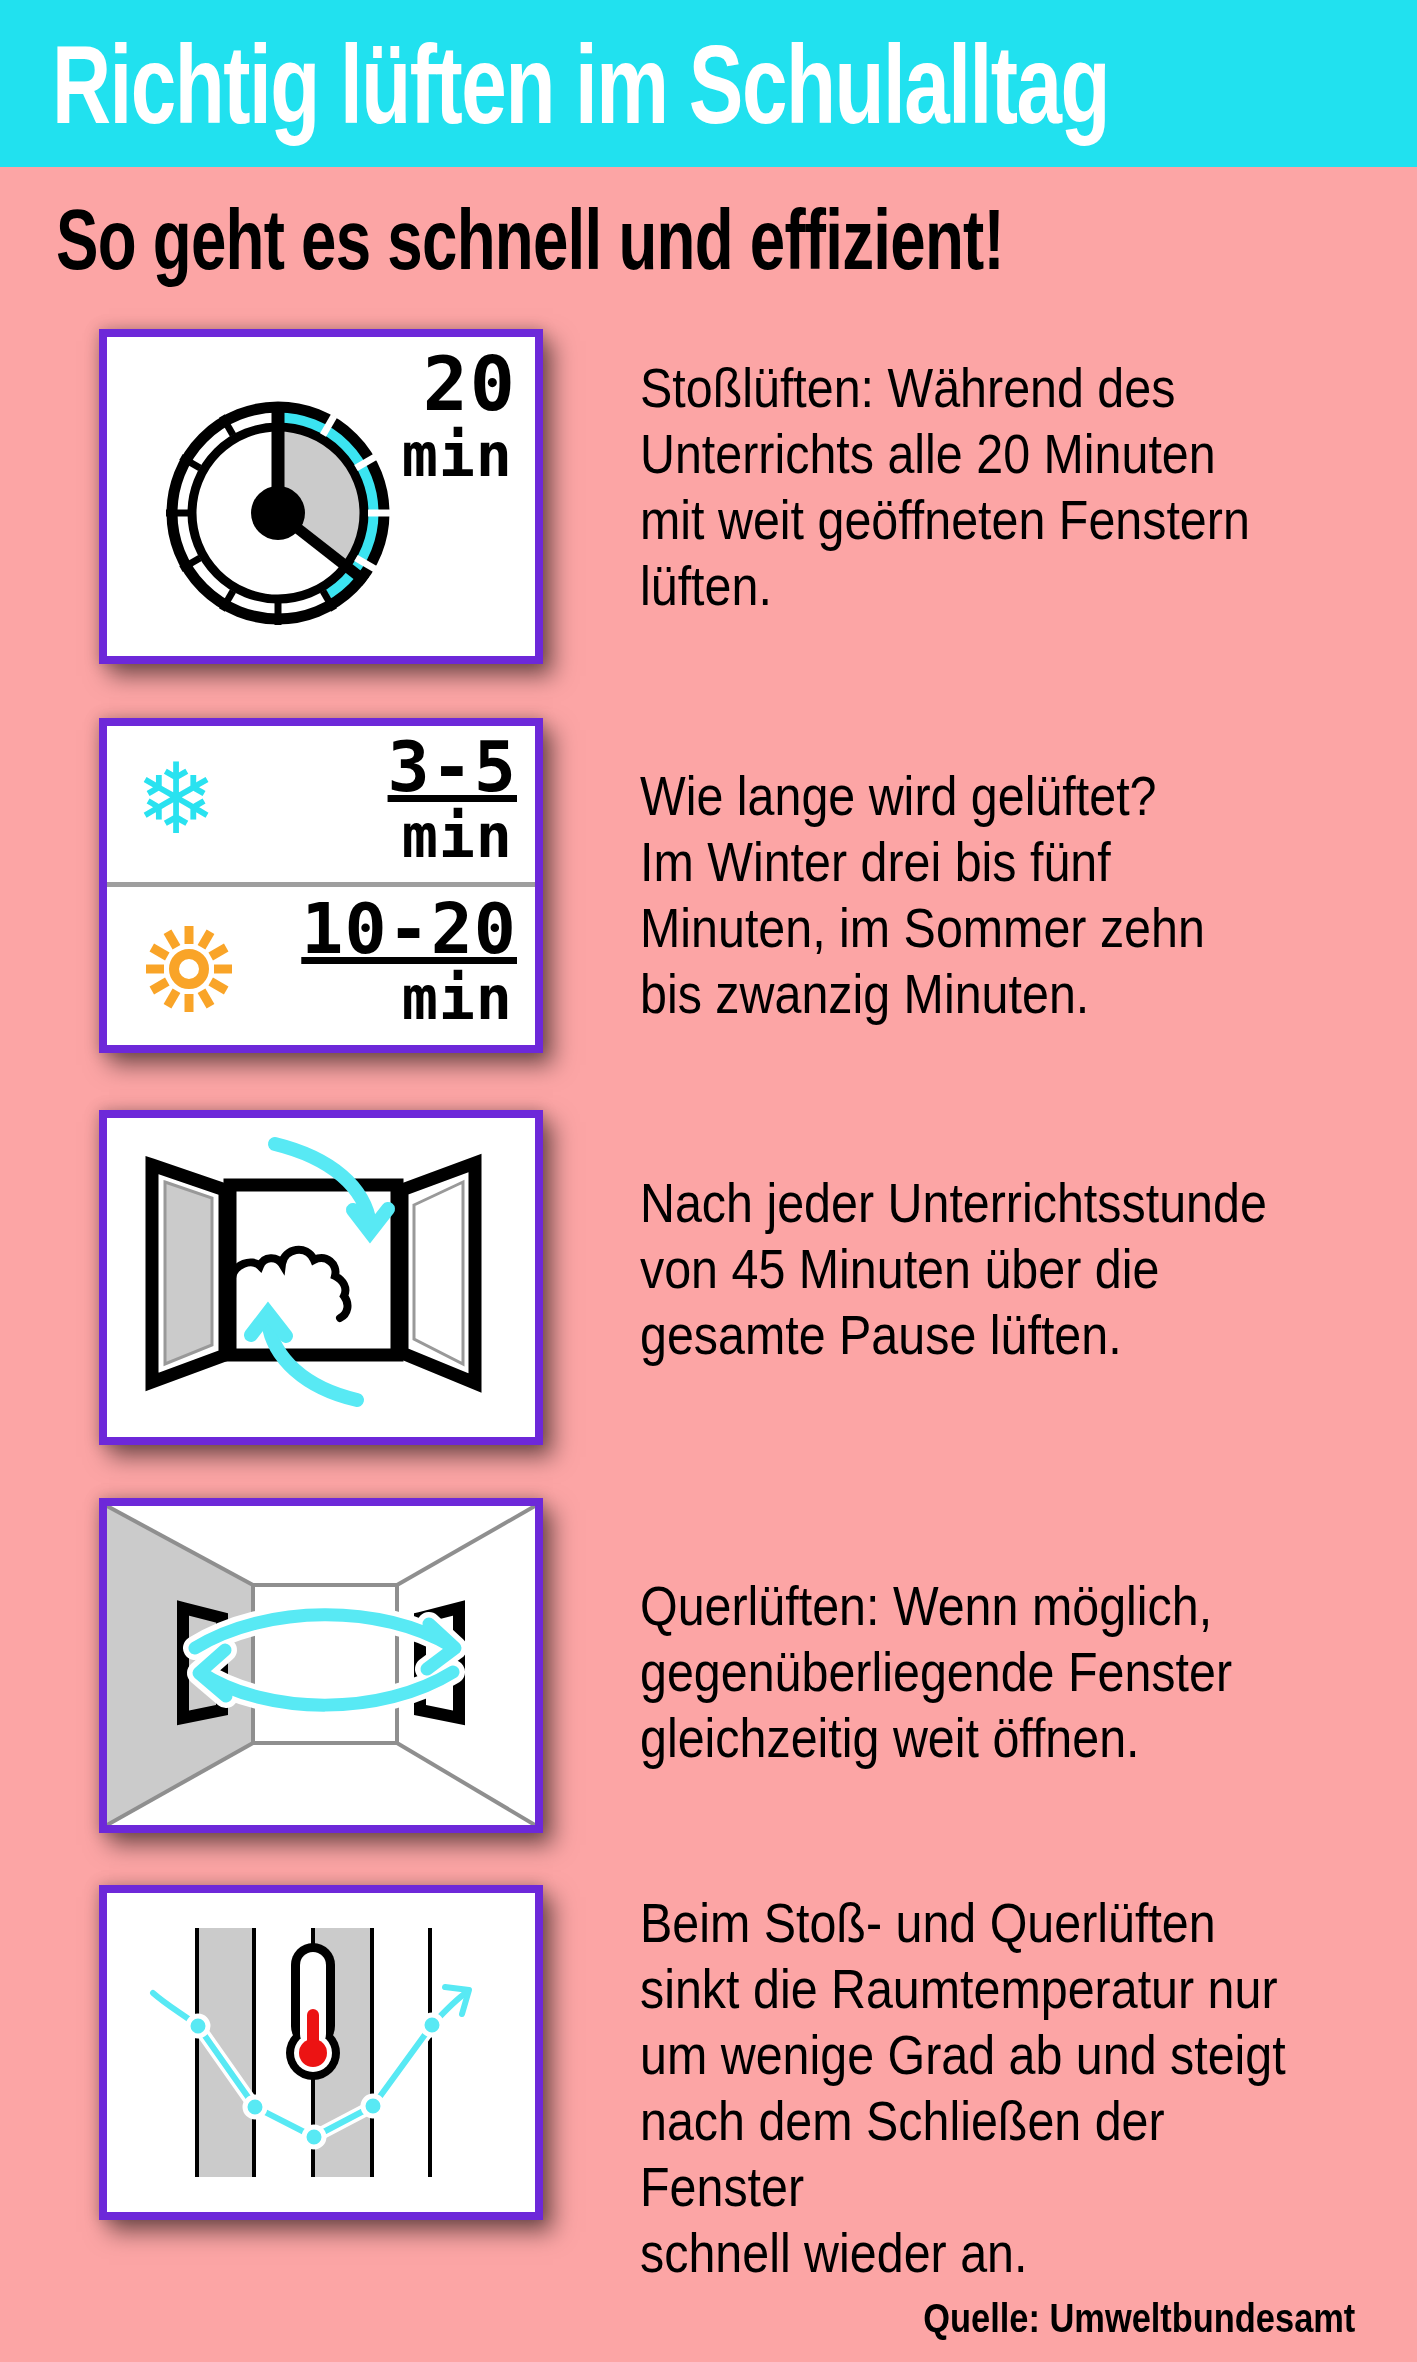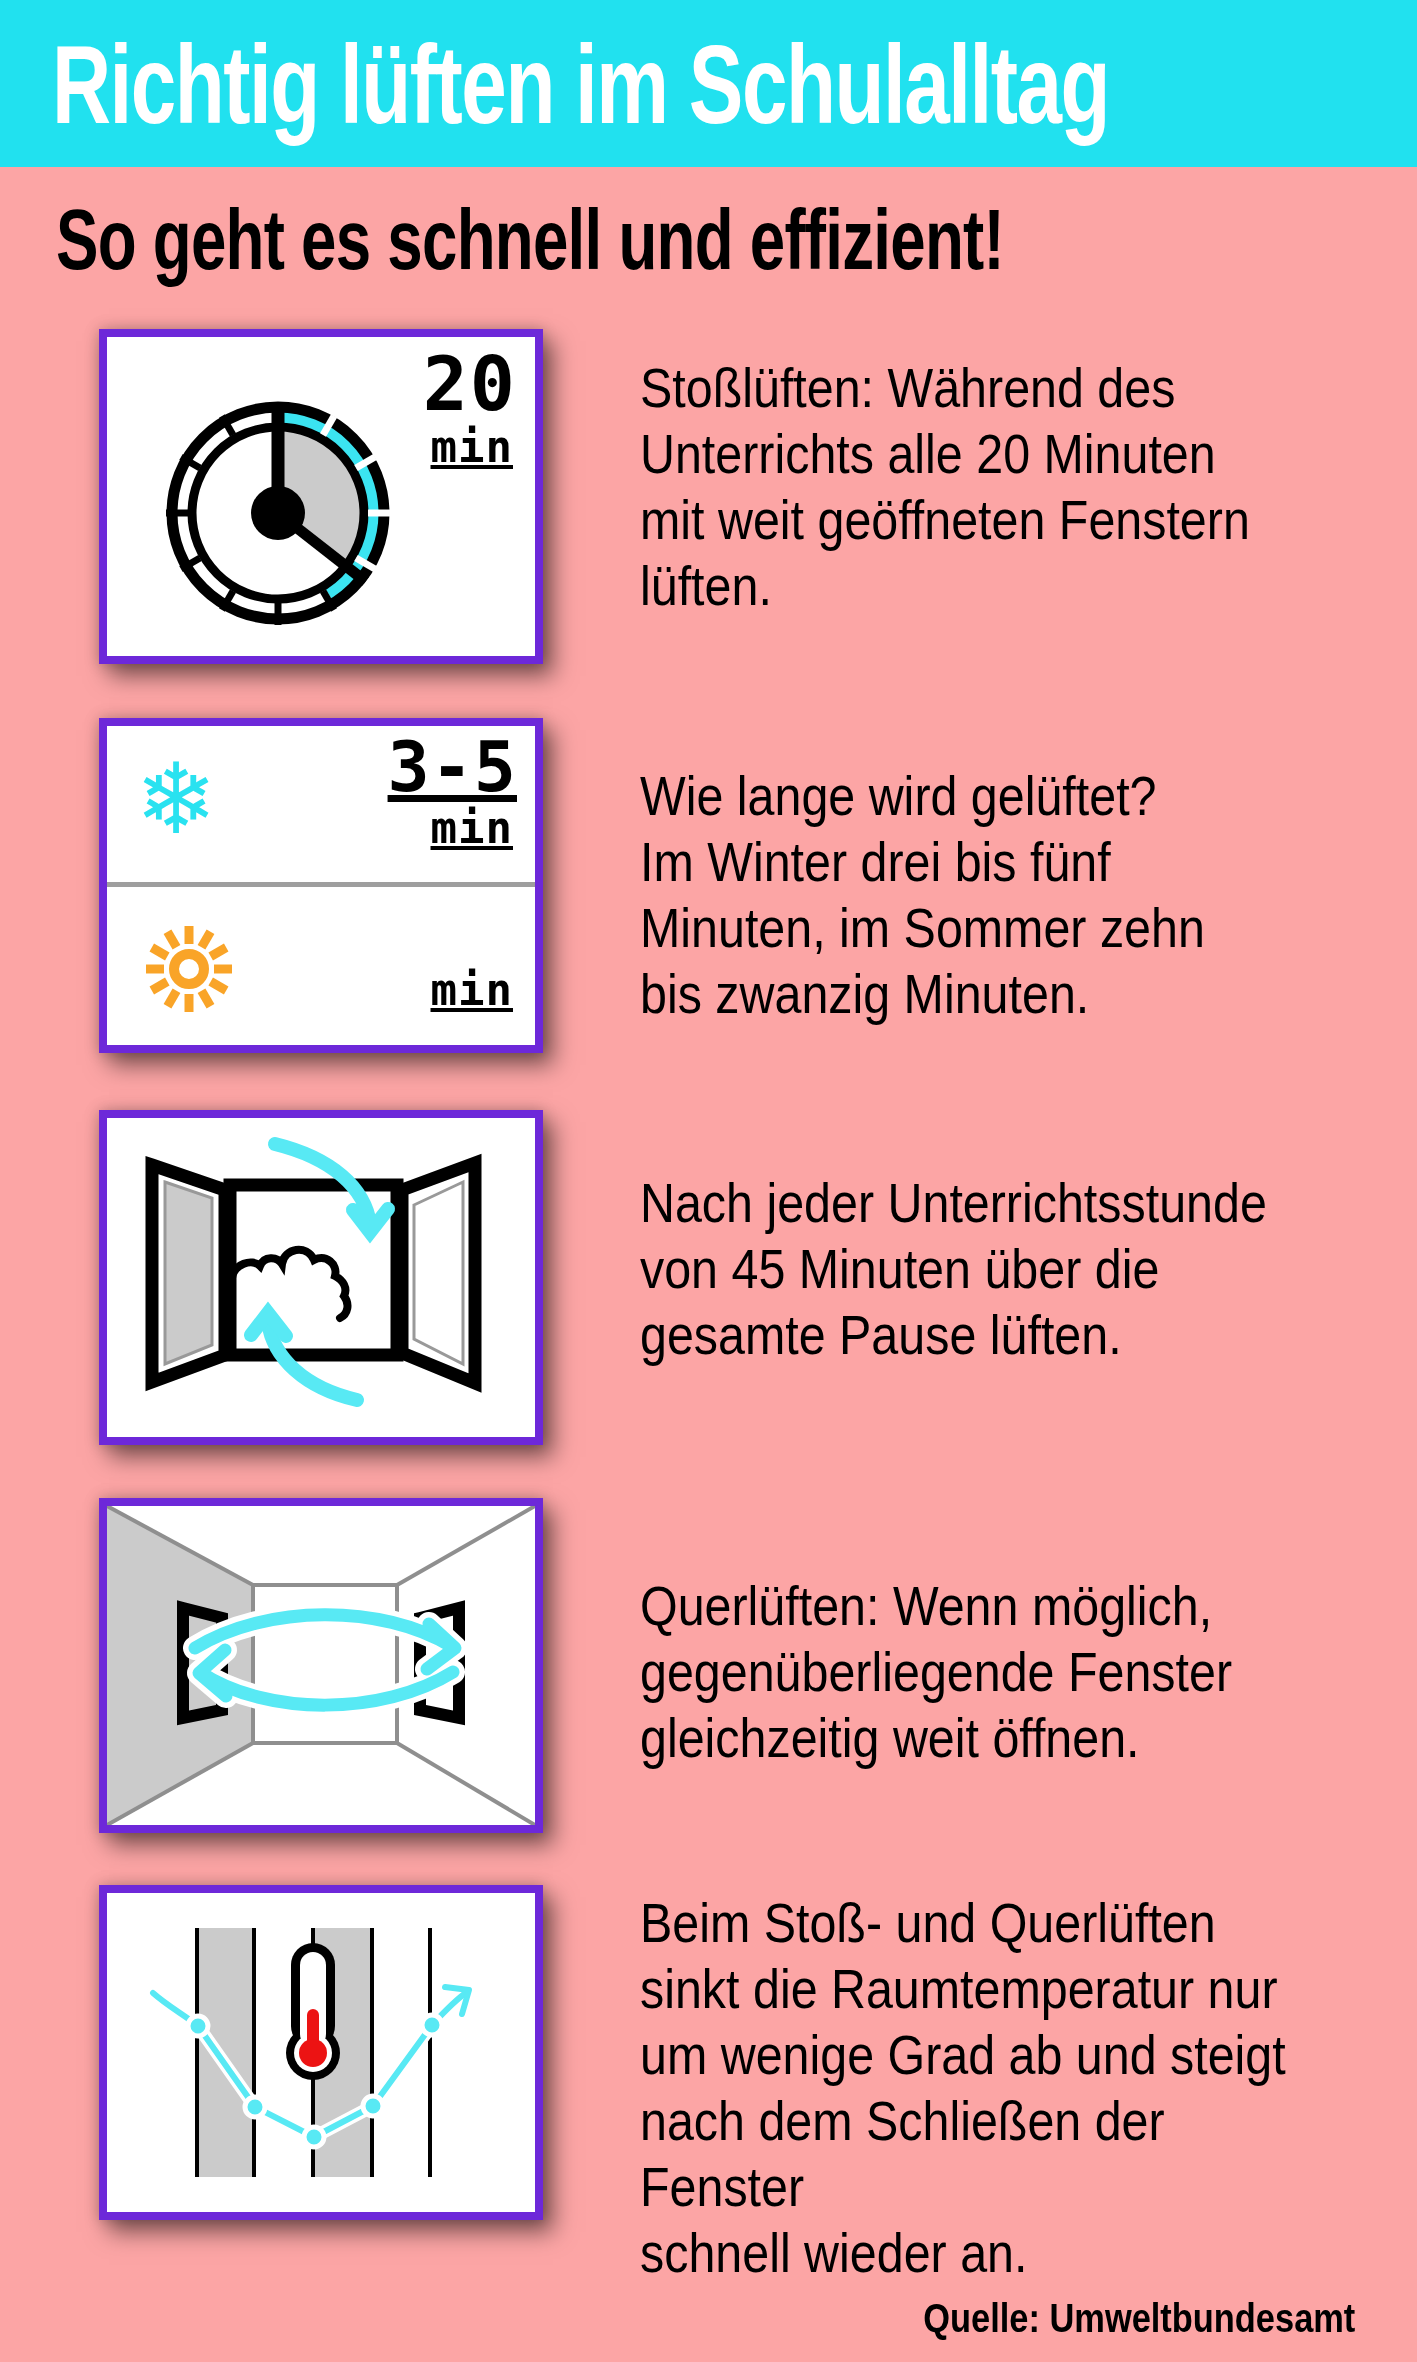--- a/index.html
+++ b/index.html
@@ -17,21 +17,21 @@
   .icon-box{position:absolute;left:99px;width:428px;height:319px;background:#fff;
             border:8px solid #6d28d9;
             box-shadow:10px 12px 22px rgba(0,0,0,0.5),0 0 14px rgba(0,0,0,0.22);}
   .icon-box svg{position:absolute;left:0;top:0;}
 
   
   .dm{position:absolute;font-family:"DejaVu Sans Mono",monospace;font-weight:bold;color:#000;
       line-height:1;white-space:nowrap;}
   .dm-value-lg{font-size:75px;letter-spacing:2px;}
   .dm-value{font-size:70px;letter-spacing:1px;text-decoration:underline;}
-  .dm-unit{font-size:44px;letter-spacing:1px;text-decoration:underline;}
+  .dm-unit{font-size:60px;letter-spacing:1px;}
 
   .divider{position:absolute;left:0;width:428px;height:5px;background:#9E9E9E;}
   .snowflake{position:absolute;left:28px;top:24px;font-size:98px;line-height:1;color:#29E2F0;
              font-family:"DejaVu Sans",sans-serif;}
 
   
   .row-text{position:absolute;left:640px;font-size:55px;line-height:66px;color:#000;
             white-space:pre-line;transform:scaleX(0.88);transform-origin:left top;}
 
   #footer{position:absolute;right:62px;top:2296px;font-size:40px;font-weight:bold;color:#000;
@@ -95,20 +95,21 @@
         <line x1="69.5" y1="264.7" x2="60.5" y2="280.2"></line>
         <line x1="60.3" y1="255.5" x2="44.8" y2="264.5"></line>
         <line x1="57" y1="243" x2="39" y2="243"></line>
         <line x1="60.3" y1="230.5" x2="44.8" y2="221.5"></line>
         <line x1="69.5" y1="221.3" x2="60.5" y2="205.8"></line>
       </g>
     </svg>
     <div class="divider" style="top:156px"></div>
     <div class="dm dm-value" style="right:18px;top:6px">3-5</div>
     <div class="dm dm-unit" style="right:22px;top:80px">min</div>
+    <div class="dm dm-value" style="right:18px;top:168px">10-20</div>
     <div class="dm dm-unit" style="right:22px;top:242px">min</div>
   </div>
   <div class="row-text" style="top:763px">Wie lange wird gelüftet?
 Im Winter drei bis fünf
 Minuten, im Sommer zehn
 bis zwanzig Minuten.</div>
 
   <div class="icon-box" style="top:1110px">
     <svg width="428" height="319" viewBox="0 0 428 319">
       <path d="M45,47 L118,72 L118,237 L45,264 Z" stroke="#000" stroke-width="13" fill="#fff"></path>

